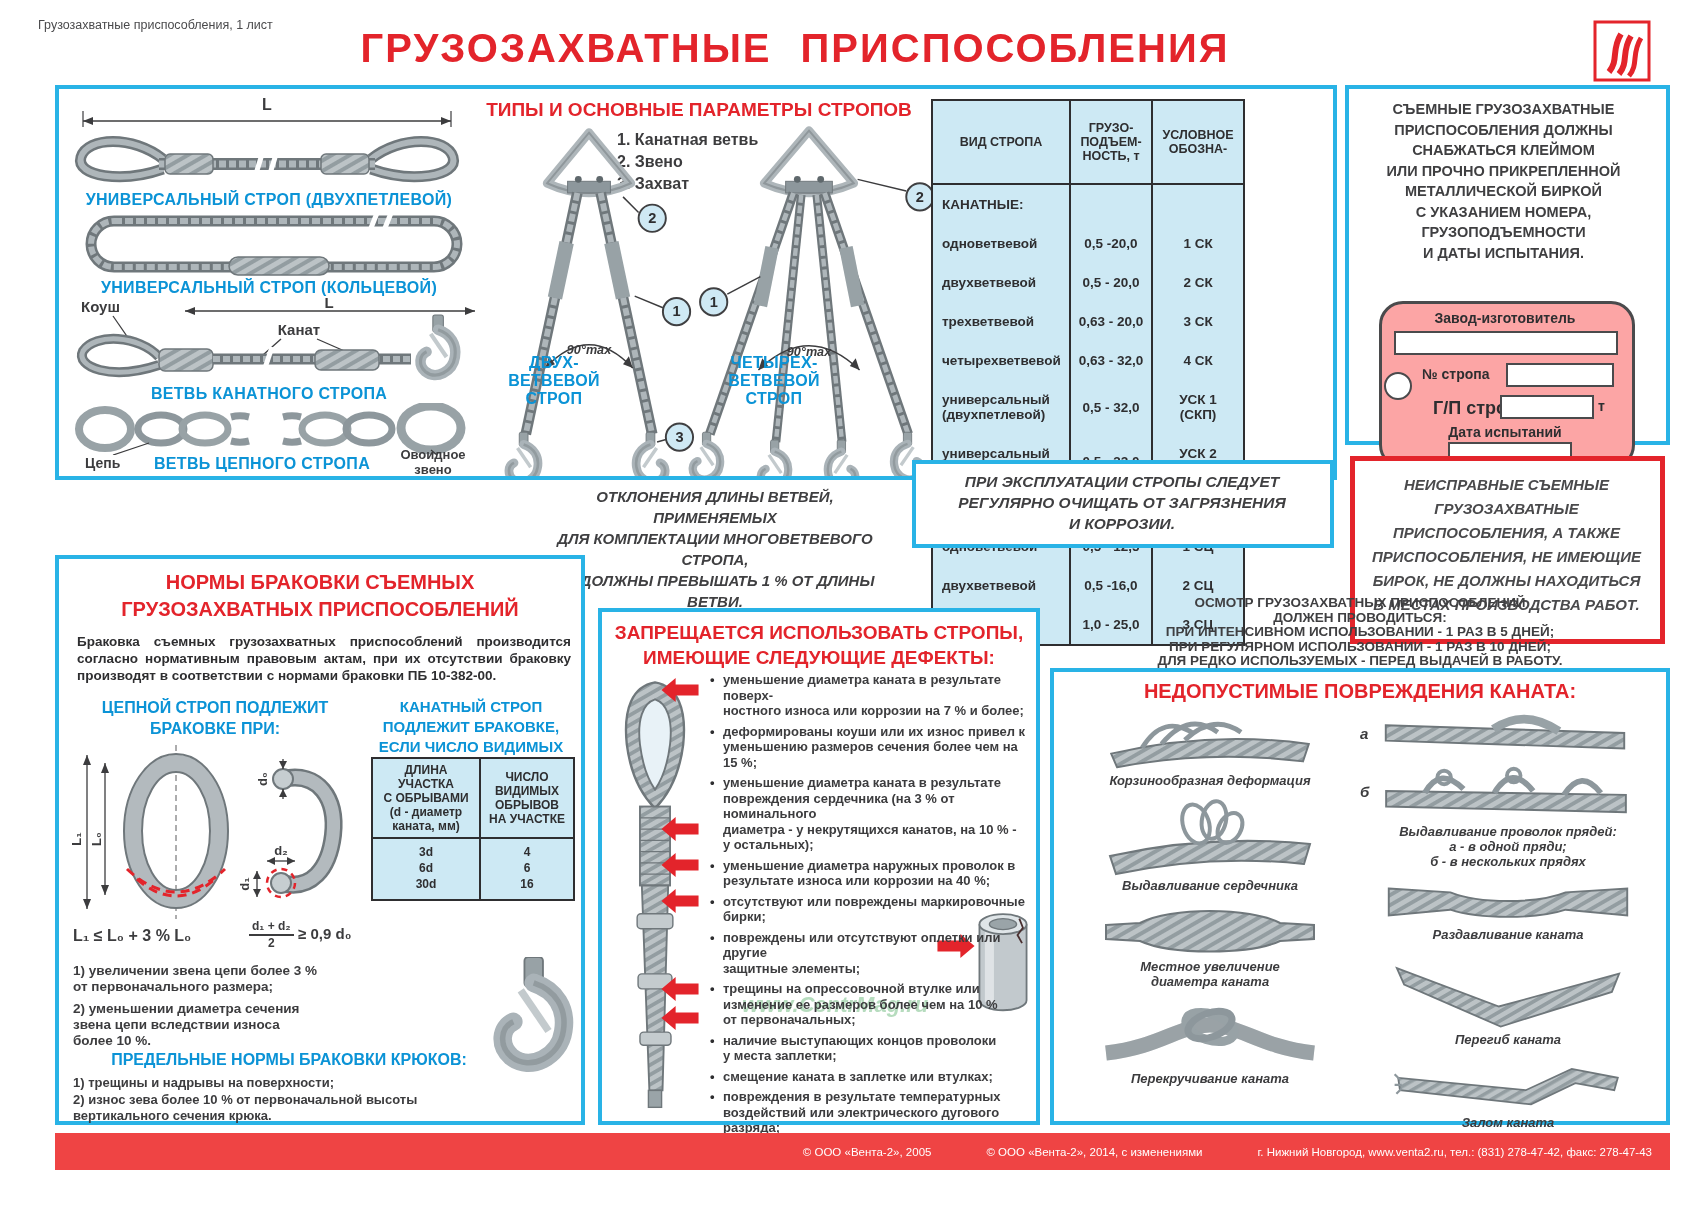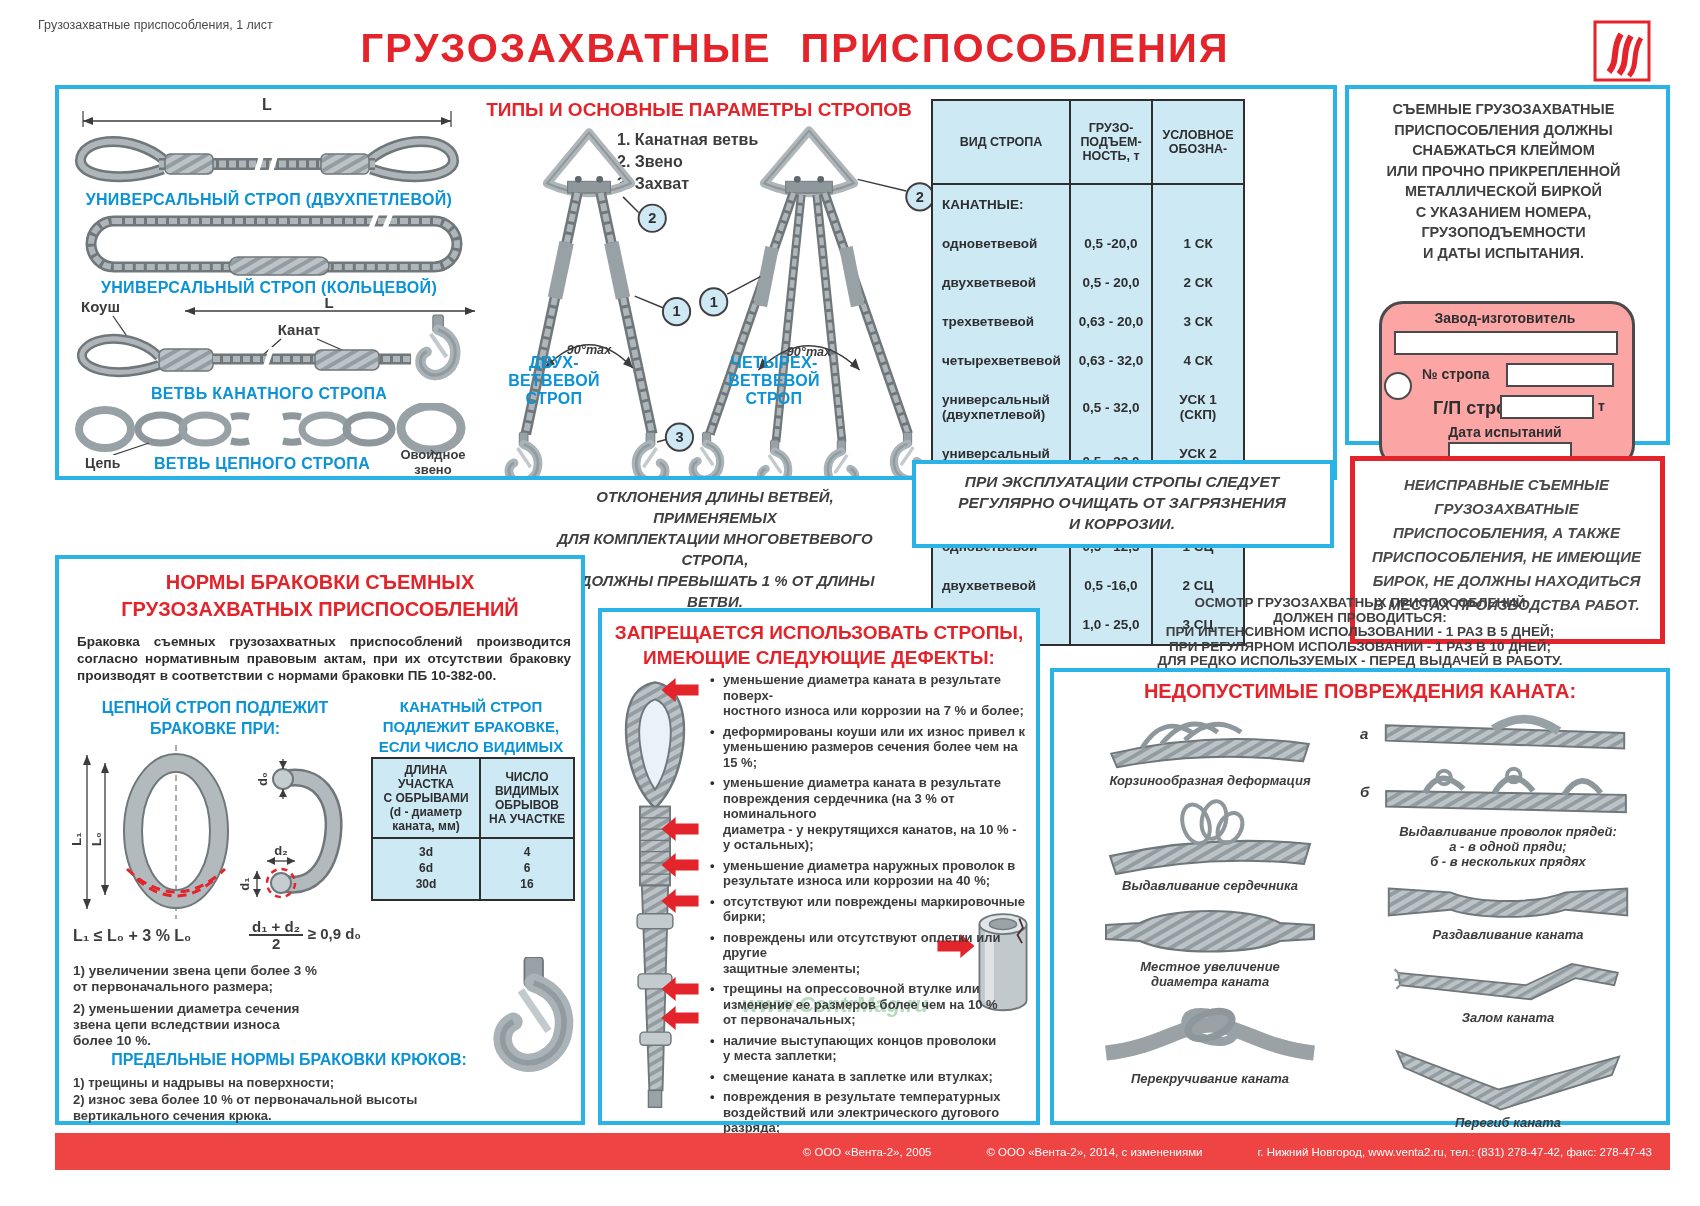--- a/index.html
+++ b/index.html
@@ -23,21 +23,21 @@
   .capt .c2,.capt .c3{border-left:2px solid #2e2e30;text-align:center;}
   .capt td.c1{padding-left:9px;text-align:left;}
   .capt tr.r{height:25px;}
   .capt tr.tall{height:40px;}
   .capt tr.grp{height:24px;}
   
   .brkt{border-collapse:collapse;background:#cde9f4;border:2px solid #2e2e30;table-layout:fixed;}
   .brkt th{font-size:12px;font-weight:bold;border-bottom:2px solid #2e2e30;padding:4px 3px;color:#2e2e30;}
   .brkt td{font-size:12px;font-weight:bold;text-align:center;padding:1px 0;color:#2e2e30;}
   .brkt .c2{border-left:2px solid #2e2e30;}
-  .frac{display:inline-flex;flex-direction:column;align-items:center;vertical-align:middle;font-weight:bold;font-size:15px;line-height:15px;}
+  .frac{display:inline-flex;flex-direction:column;align-items:center;vertical-align:middle;font-weight:bold;font-size:12px;line-height:15px;}
   .frac .num{border-bottom:2px solid #3c3c3e;padding:0 3px;}
   .tag{position:absolute;background:#fca5a5;border:3px solid #4a4a4c;border-radius:24px;margin-top:32px;}
   .tbox{position:absolute;background:#fff;border:2px solid #4a4a4c;}
   .bullets{list-style:none;margin:0;padding:0;}
   .bullets li{position:relative;font-size:13px;line-height:15.5px;font-weight:bold;margin-bottom:5px;padding-left:13px;white-space:pre-line;}
   .bullets li::before{content:"•";position:absolute;left:0;top:0;color:#2e2e30;}
   .cap{font-size:13px;font-weight:bold;font-style:italic;text-align:center;color:#3c3c3e;white-space:pre-line;}
   .fig{display:flex;flex-direction:column;align-items:center;}
   .footer{position:absolute;background:#ef4444;display:flex;align-items:center;justify-content:flex-end;gap:55px;padding-right:18px;box-sizing:border-box;color:#fff;font-size:11.5px;}
   svg text{font-family:"Liberation Sans","DejaVu Sans",sans-serif;}
@@ -584,33 +584,33 @@
       </div>
       <div class="cap" style="margin-top:4px">Выдавливание проволок прядей:
 а - в одной пряди;
 б - в нескольких прядях</div>
       <div class="fig" style="margin-top:8px">
         <svg width="262" height="50" viewBox="0 0 260 52">
           <path d="M6,12 L70,16 C100,28 160,28 190,16 L254,12 L254,40 L190,34 C160,44 100,44 70,34 L6,40 Z" fill="url(#rp)" stroke="#6f777b" stroke-width="2"></path>
         </svg>
         <div class="cap">Раздавливание каната</div>
       </div>
+      <div class="fig" style="margin-top:8px">
+        <svg width="262" height="82" viewBox="0 0 260 90">
+          <path d="M8,20 L120,62 L252,26 L244,46 L122,84 L16,38 Z" fill="url(#rp)" stroke="#6f777b" stroke-width="2"></path>
+        </svg>
+        <div class="cap">Перегиб каната</div>
+      </div>
       <div class="fig" style="margin-top:6px">
         <svg width="262" height="62" viewBox="0 0 260 70">
           <path d="M6,28 L150,42 L202,18 L254,28 L250,42 L206,34 L156,58 L8,42 Z" fill="url(#rp)" stroke="#6f777b" stroke-width="2"></path>
           <path d="M8,30 l-6,-6 M10,36 l-8,0 M10,40 l-6,6" stroke="#8d979c" stroke-width="2.5"></path>
         </svg>
         <div class="cap">Залом каната</div>
       </div>
-      <div class="fig" style="margin-top:8px">
-        <svg width="262" height="82" viewBox="0 0 260 90">
-          <path d="M8,20 L120,62 L252,26 L244,46 L122,84 L16,38 Z" fill="url(#rp)" stroke="#6f777b" stroke-width="2"></path>
-        </svg>
-        <div class="cap">Перегиб каната</div>
-      </div>
     </div>
   </div>
 
   <div class="footer" style="left:55px;top:1133px;width:1615px;height:37px">
     <span>© ООО «Вента-2», 2005</span>
     <span>© ООО «Вента-2», 2014, с изменениями</span>
     <span>г. Нижний Новгород, www.venta2.ru, тел.: (831) 278-47-42, факс: 278-47-43</span>
   </div>
 
 </div>

